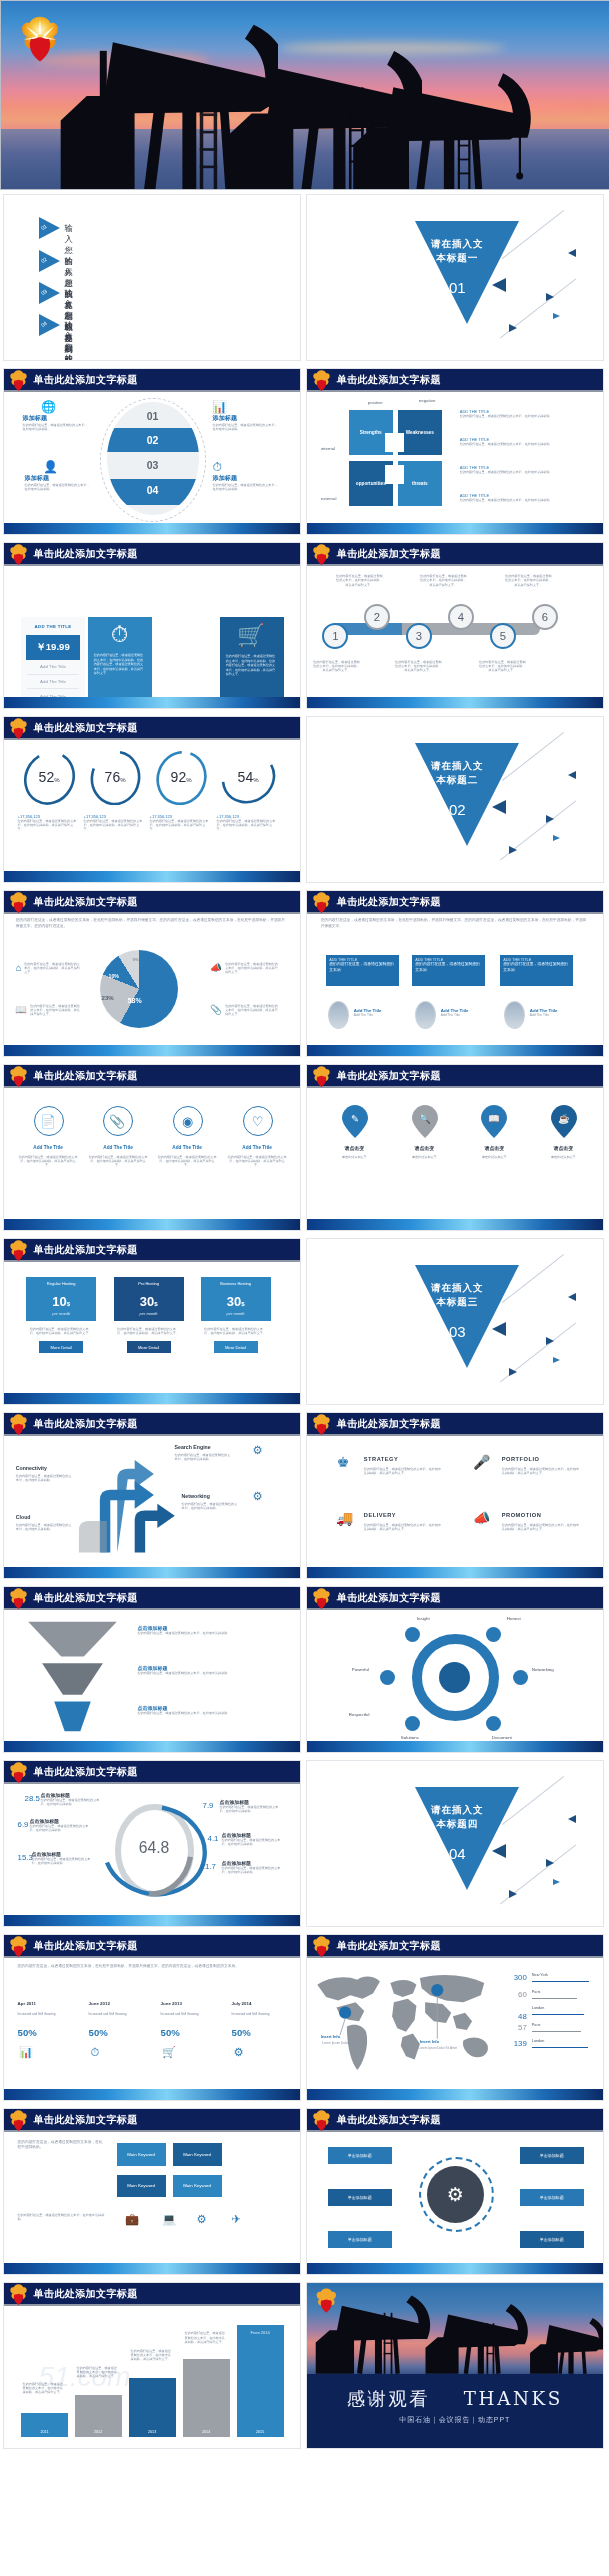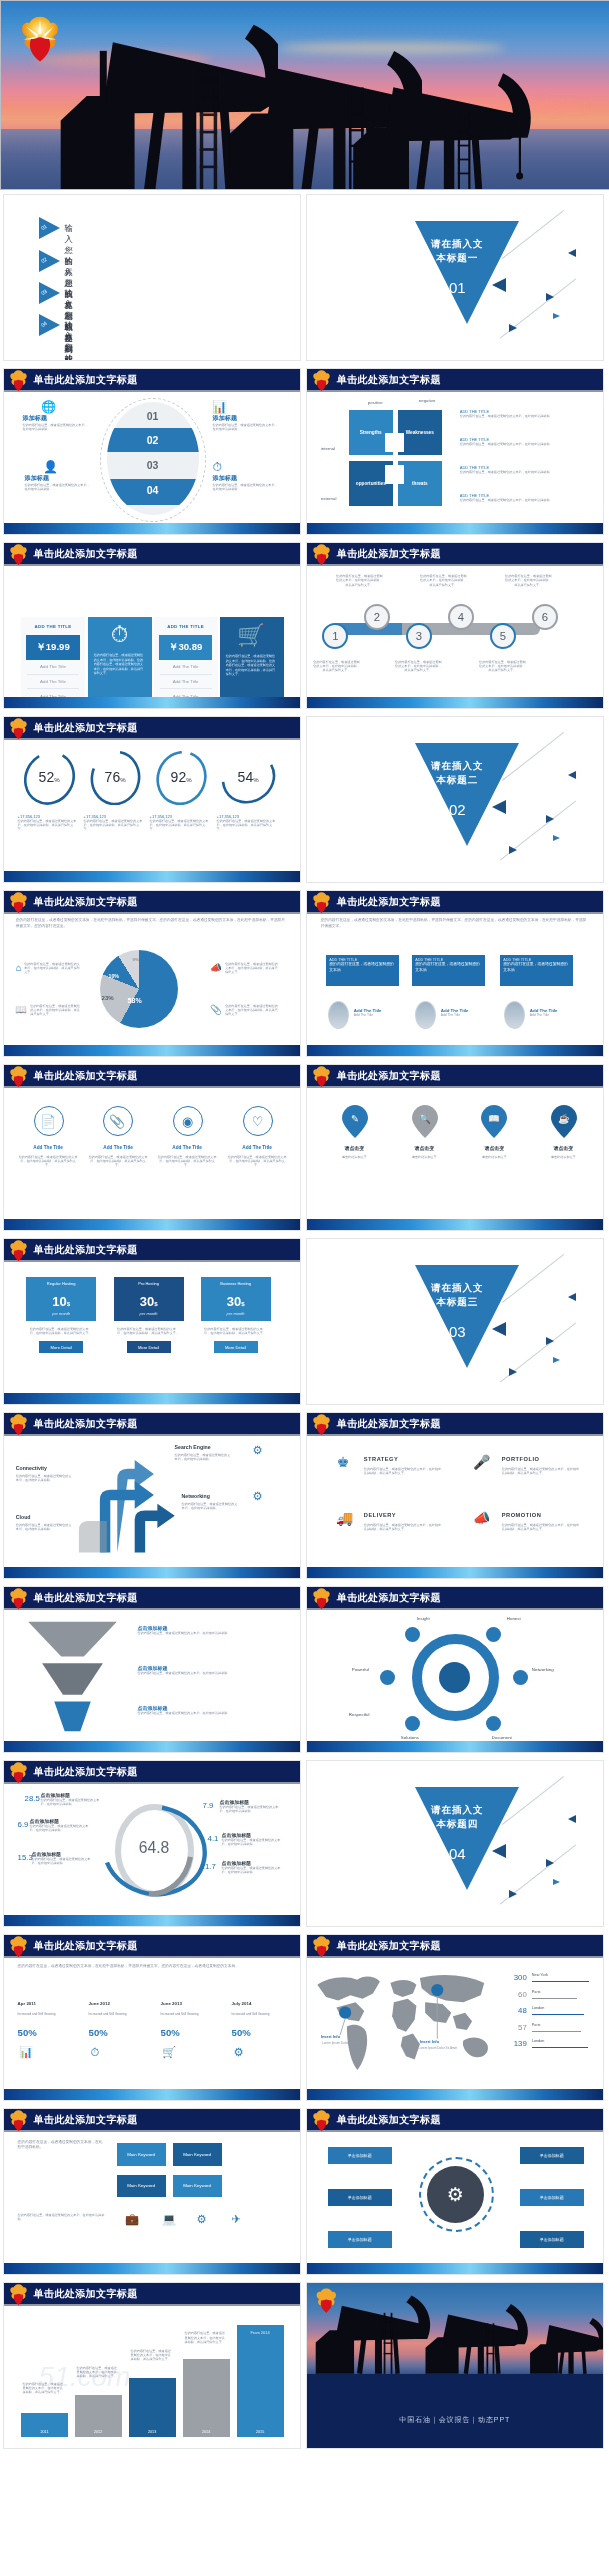--- a/index.html
+++ b/index.html
@@ -438,28 +438,20 @@
         <div class="cap lbl-blue">ADD THE TITLE</div>
         <div class="val" style="background:#1f6fae;color:#fff;">￥19.99</div>
         <div class="row">Add The Title</div>
         <div class="row">Add The Title</div>
         <div class="row">Add The Title</div>
         <div class="row" style="border-bottom:none;">Add The Title</div>
       </div>
       <div class="pc" style="left:84px;background:#2e86c1;">
         <div style="text-align:center;font-size:22.6px;color:#fff;padding-top:5.2px;">⏱</div>
         <div class="tiny" style="color:#e7f1fa;padding:5.2px 6.1px;">您的内容打在这里，或者通过复制您的文本后，在此框中选择粘贴。您的内容打在这里，或者通过复制您的文本后，在此框中选择粘贴，并选择只保留文字。</div>
-      </div>
-      <div class="pc" style="left:150px;background:#f7f9fb;">
-        <div class="cap lbl-blue">ADD THE TITLE</div>
-        <div class="val" style="background:#2e86c1;color:#fff;">￥30.89</div>
-        <div class="row">Add The Title</div>
-        <div class="row">Add The Title</div>
-        <div class="row">Add The Title</div>
-        <div class="row" style="border-bottom:none;">Add The Title</div>
       </div>
       <div class="pc" style="left:216px;background:#1c5f96;">
         <div style="text-align:center;font-size:22.6px;color:#fff;padding-top:5.2px;">🛒</div>
         <div class="tiny" style="color:#dce9f5;padding:5.2px 6.1px;">您的内容打在这里，或者通过复制您的文本后，在此框中选择粘贴。您的内容打在这里，或者通过复制您的文本后，在此框中选择粘贴，并选择只保留文字。</div>
       </div>
     </div>
     <div class="slide-ft"></div>
   </div>
 
   <div class="slide">
@@ -1075,21 +1067,21 @@
       <div style="position:absolute;left:105px;top:85px;width:52px;font-size:3.1px;color:#8d98a8;text-align:center;">Lorem Ipsum Dolor Sit Amet</div>
 
       <div class="mapnum" style="left:190px;top:12.2px;width:30px;">300</div>
       <div class="maplbl" style="left:225px;top:12.2px;">New York</div>
       <div class="mapbar" style="left:225px;top:20px;width:57px;background:#1a5da8;"></div>
 
       <div class="mapnum" style="left:190px;top:29px;width:30px;color:#8d949c;">60</div>
       <div class="maplbl" style="left:225px;top:29px;">Paris</div>
       <div class="mapbar" style="left:225px;top:37px;width:45px;background:#8d949c;"></div>
 
-      <div class="mapnum" style="left:190px;top:45px;width:30px;">48</div>
+      <div class="mapnum" style="left:190px;top:51px;width:30px;">48</div>
       <div class="maplbl" style="left:225px;top:45px;">London</div>
       <div class="mapbar" style="left:225px;top:53px;width:52px;background:#1a5da8;"></div>
 
       <div class="mapnum" style="left:190px;top:62px;width:30px;color:#8d949c;">57</div>
       <div class="maplbl" style="left:225px;top:62px;">Paris</div>
       <div class="mapbar" style="left:225px;top:70px;width:49px;background:#8d949c;"></div>
 
       <div class="mapnum" style="left:190px;top:78px;width:30px;">139</div>
       <div class="maplbl" style="left:225px;top:78px;">London</div>
       <div class="mapbar" style="left:225px;top:86px;width:56px;background:#1a5da8;"></div>
@@ -1224,18 +1216,23 @@
         </g>
       </svg>
       <div style="position:absolute;left:8.7px;top:5.2px;width:22.6px;height:26px;">
         <svg viewBox="0 0 100 118" width="22.6" height="26">
           <path d="M50,2 C64,2 72,10 76,18 C84,14 94,20 94,32 C94,42 88,48 82,50 C88,56 90,66 84,74 C78,82 66,82 60,78 C56,86 44,86 40,78 C34,82 22,82 16,74 C10,66 12,56 18,50 C12,48 6,42 6,32 C6,20 16,14 24,18 C28,10 36,2 50,2 Z" fill="#f3a72a"></path>
           <path d="M50,52 C58,52 64,58 72,56 C80,74 72,96 50,112 C28,96 20,74 28,56 C36,58 42,52 50,52 Z" fill="#d7121a"></path>
         </svg>
       </div>
     </div>
     <div class="thx-band"></div>
+    <div class="thx-t">
+      <span>感谢观看</span>
+      &nbsp;&nbsp;
+      <span>THANKS</span>
+    </div>
     <div class="thx-s">中国石油｜会议报告｜动态PPT</div>
   </div>
 
 </div>
 </div>
 
 
 </body></html>

